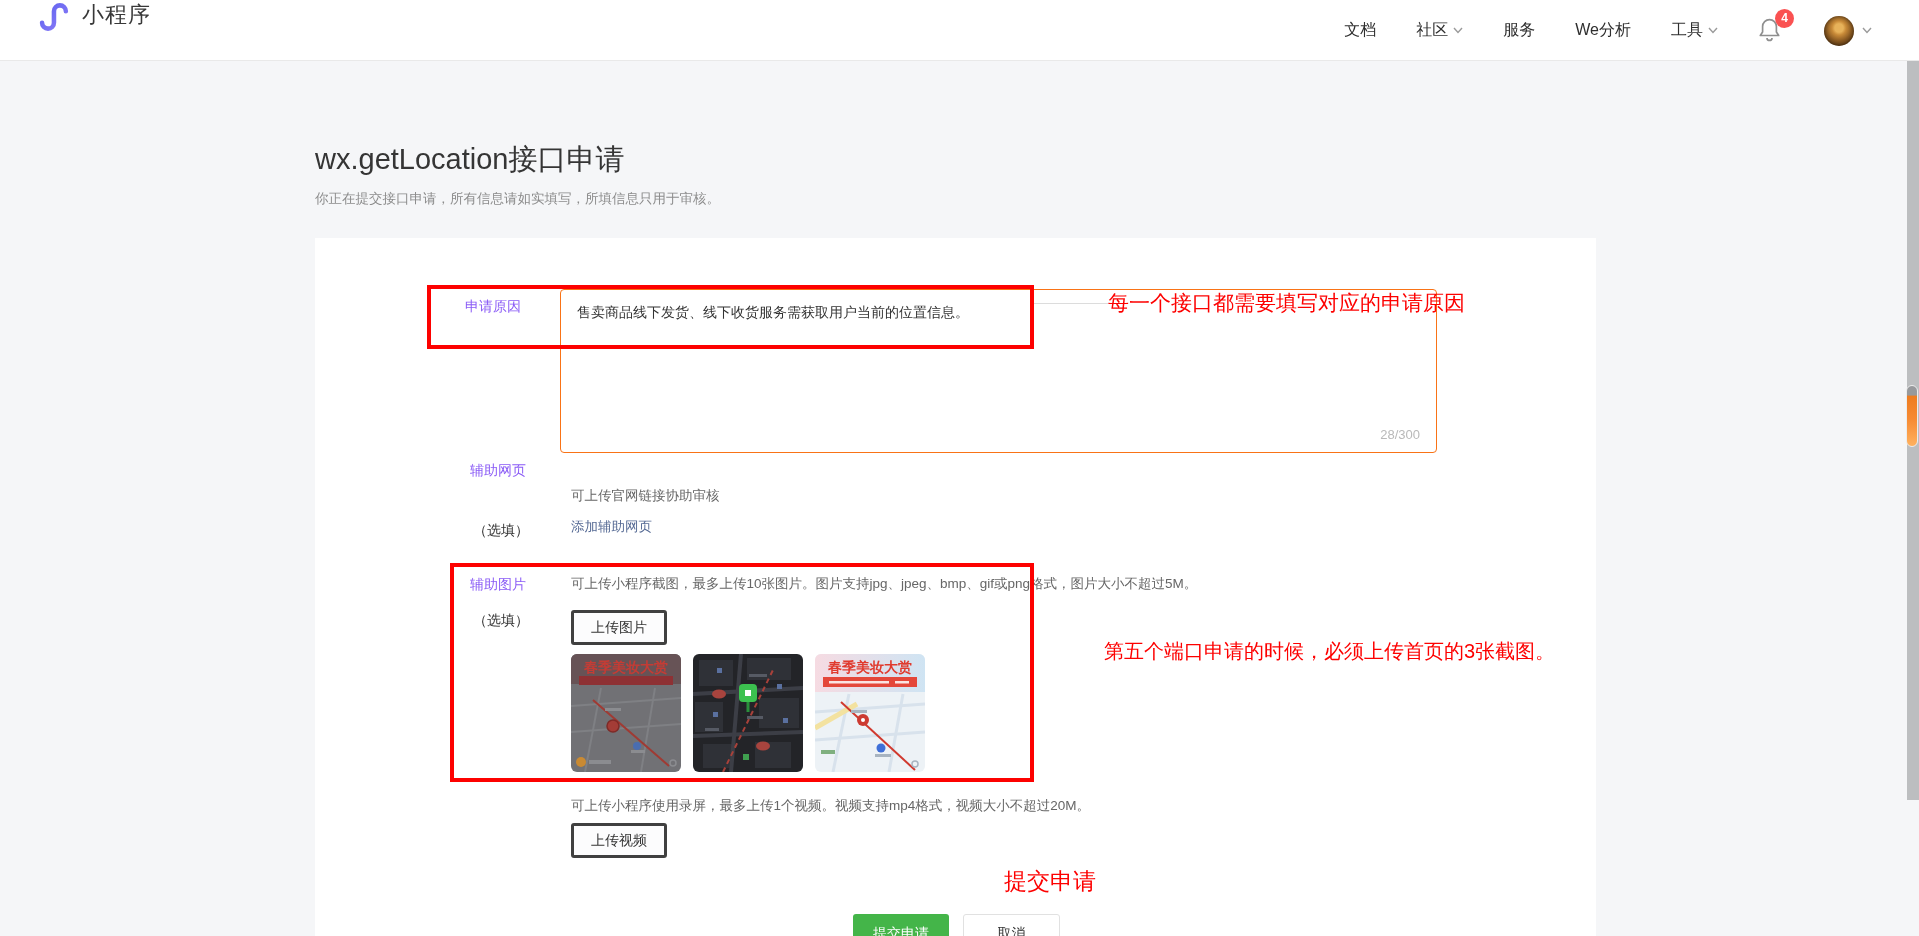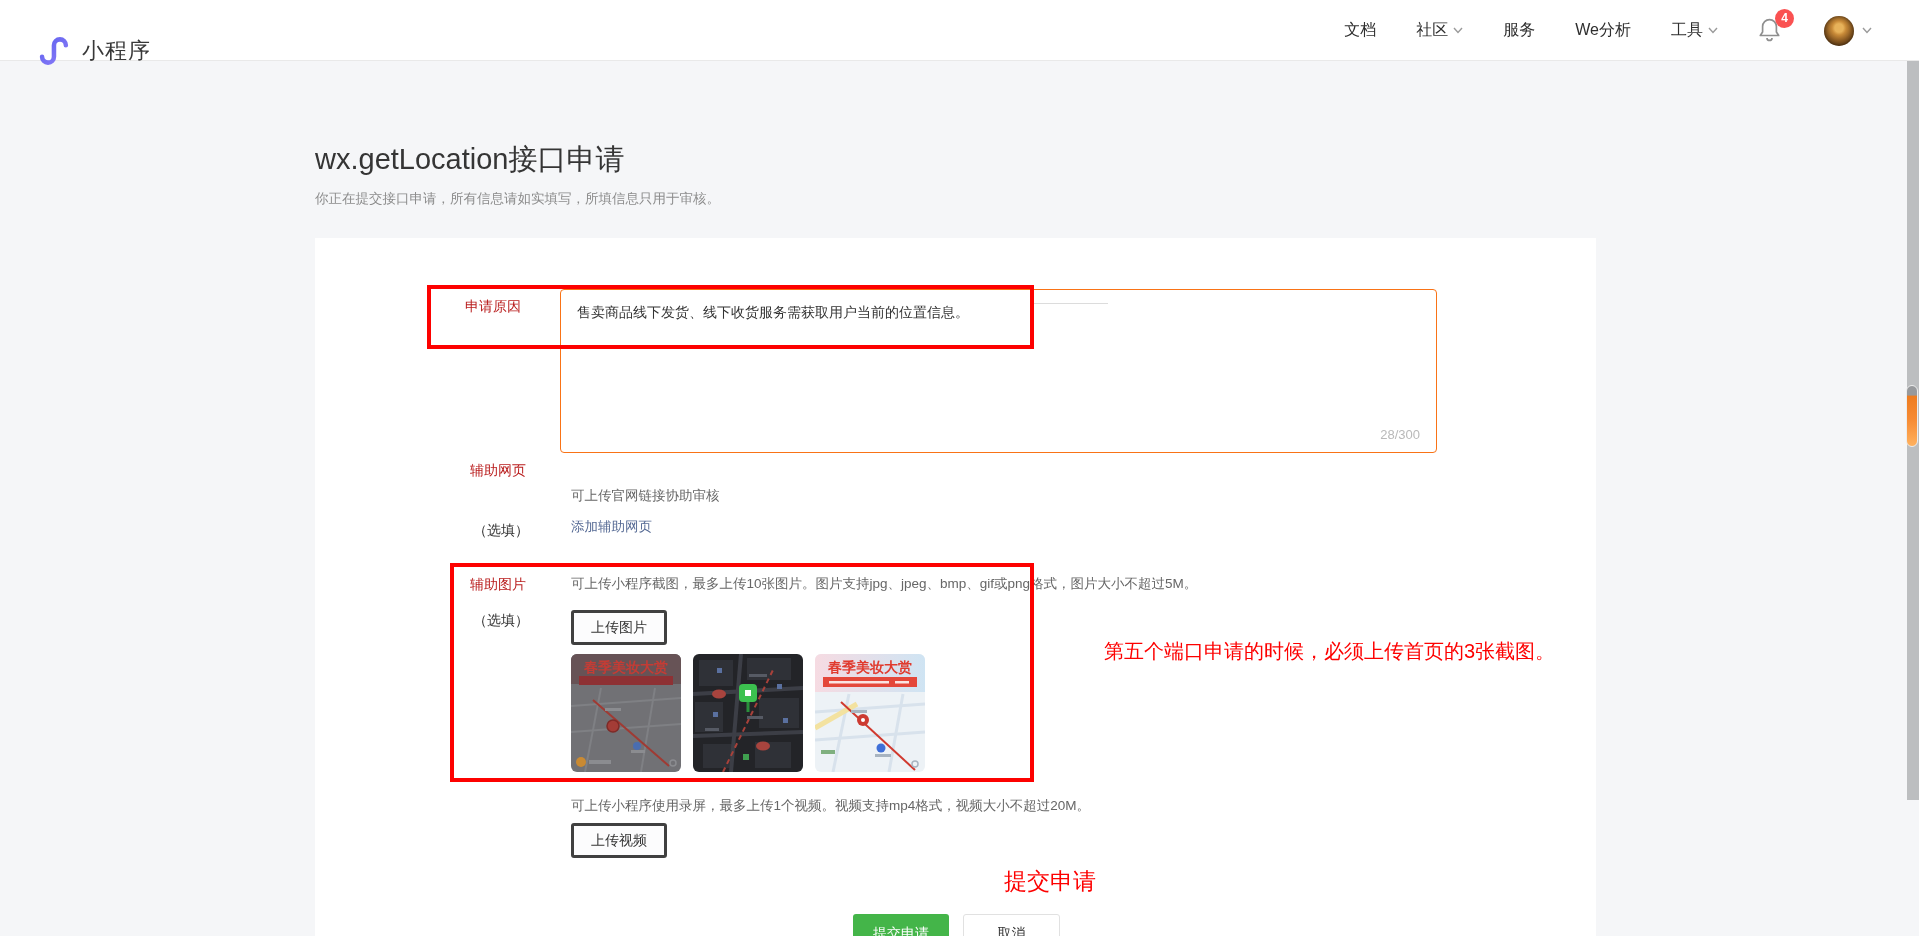--- a/index.html
+++ b/index.html
@@ -8,21 +8,21 @@
     position:relative; width:1919px; height:936px; overflow:hidden;
     background:#f5f6f8;
     font-family:"Liberation Sans","DejaVu Sans",sans-serif;
     color:#333;
   }
   
   .header {
     position:absolute; left:0; top:0; width:1919px; height:61px;
     background:#ffffff; border-bottom:1px solid #e9e9e9; z-index:5;
   }
-  .brand { position:absolute; left:38px; top:12px; height:77px; display:flex; align-items:center; gap:10px; }
+  .brand { position:absolute; left:38px; top:0; height:77px; display:flex; align-items:flex-start; gap:10px; }
   .brand-name { font-size:22px; color:#383838; letter-spacing:1px; }
   .nav { position:absolute; right:47px; top:0; height:61px; display:flex; align-items:center; gap:40px; }
   .nav-item { display:flex; align-items:center; gap:5px; font-size:16px; color:#2f2f2f; cursor:pointer; }
   .caret { width:10px; height:7px; display:inline-block; }
   .bell-wrap { position:relative; width:26px; height:30px; cursor:pointer; }
   .badge {
     position:absolute; right:-10px; top:-7px; min-width:19px; height:19px; border-radius:10px;
     background:#fa5151; color:#fff; font-size:12px; font-weight:bold;
     display:flex; align-items:center; justify-content:center; padding:0 4px;
   }
@@ -32,21 +32,21 @@
     background:
       radial-gradient(circle at 50% 40%, #e7b25a 0 18%, #c88a38 30%, #8a5a22 55%, #5d3a14 78%, #42280d 100%);
     box-shadow: inset 0 0 4px rgba(0,0,0,.45);
   }
   
   .page-title { position:absolute; left:315px; top:140px; font-size:29px; font-weight:400; color:#353535; }
   .page-subtitle { position:absolute; left:315px; top:190px; font-size:13.5px; color:#8c8c8c; }
   
   .card { position:absolute; left:315px; top:238px; width:1281px; height:698px; background:#ffffff; }
   
-  .f-label { position:absolute; font-size:14px; color:#b91c1c; }
+  .f-label { position:absolute; font-size:14px; color:#8b5cf6; }
   .f-optional { position:absolute; font-size:14px; color:#333;margin-top:12px; }
   .hint { position:absolute; font-size:13.5px; color:#666; }
   .reason-box {
     position:absolute; left:560px; top:289px; width:877px; height:164px;
     background:#fff; border:1px solid #f97316; border-radius:4px;
   }
   .reason-text { position:absolute; left:16px; top:12px; right:16px; font-size:14px; color:#333; line-height:20px; }
   .reason-counter { position:absolute; right:16px; bottom:10px; font-size:13px; color:#b9b9b9; }
   .add-link { position:absolute; left:571px; top:518px; font-size:13.5px; color:#576b95; cursor:pointer;font-family:Liberation Serif, serif; }
   .btn-light {
@@ -256,19 +256,20 @@
 
   <span class="hint" style="left:571px; top:797px;">可上传小程序使用录屏，最多上传1个视频。视频支持mp4格式，视频大小不超过20M。</span>
   <button class="btn-light" style="left:571px; top:823px;">上传视频</button>
 
   <button class="btn-submit">提交申请</button>
   <button class="btn-cancel">取消</button>
 
   <div class="connector"></div>
   <div class="red-box red-box-1"></div>
   <div class="red-box red-box-2"></div>
+  <div class="red-note red-note-1">每一个接口都需要填写对应的申请原因</div>
   <div class="red-note red-note-2">第五个端口申请的时候，必须上传首页的3张截图。</div>
   <div class="red-note red-note-3">提交申请</div>
 
   <div class="scroll-track"></div>
   <div class="scroll-thumb"></div>
 
 </div>
 
 </body></html>

